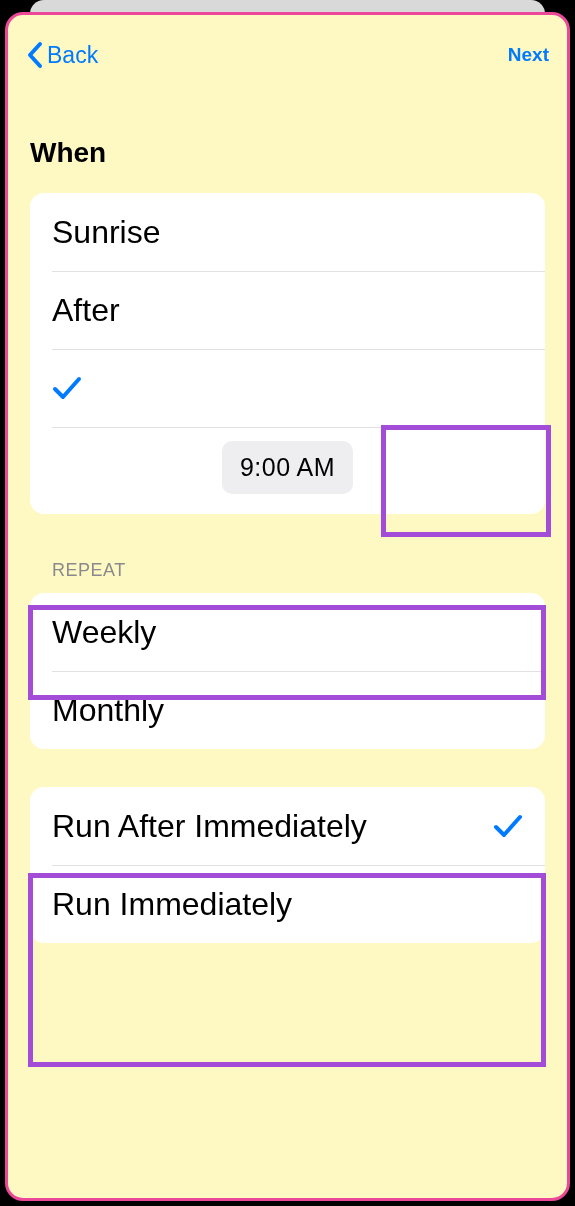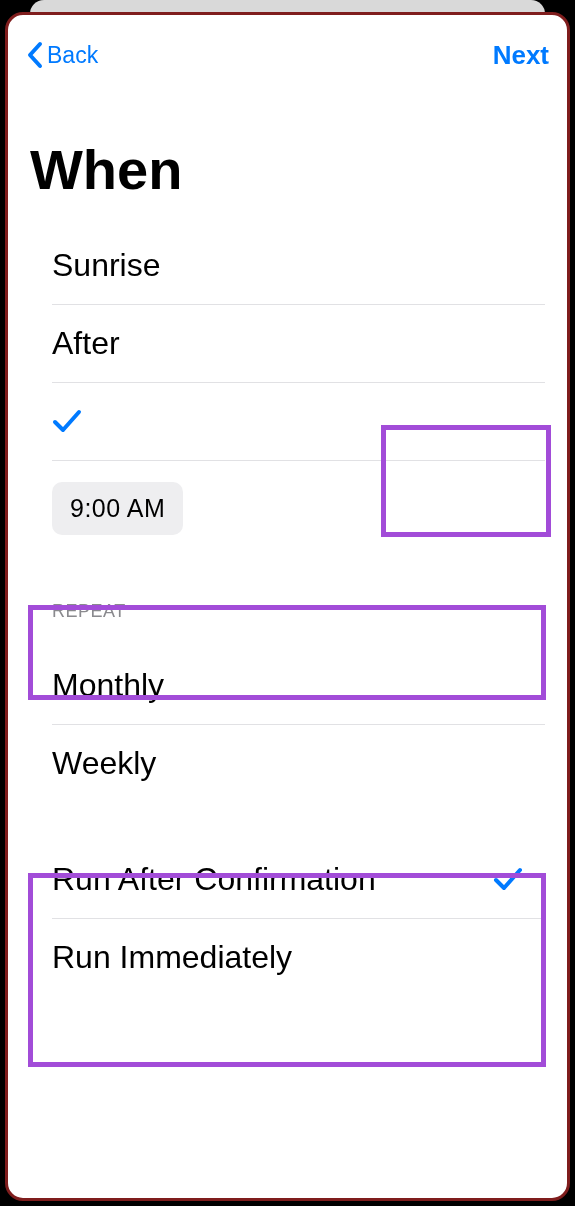--- a/index.html
+++ b/index.html
@@ -24,23 +24,23 @@
       height: 24px;
       background: #d9d9d9;
       border-radius: 14px 14px 0 0;
     }
     .sheet {
       position: absolute;
       top: 12px;
       left: 5px;
       right: 5px;
       bottom: 5px;
-      background: #ffffff;
+      background: #fef9c3;
       border-radius: 18px;
-      border: 3px solid #7f1d1d;
+      border: 3px solid #ec4899;
       overflow: hidden;
       display: flex;
       flex-direction: column;
     }
     .navbar {
       height: 80px;
       display: flex;
       align-items: center;
       justify-content: space-between;
       padding: 0 18px;
@@ -51,29 +51,29 @@
       gap: 4px;
       color: #007aff;
       font-size: 23px;
       cursor: pointer;
     }
     .back-chevron svg {
       display: block;
     }
     .next-btn {
       color: #007aff;
-      font-size: 26px;
+      font-size: 19px;
       font-weight: 600;
       cursor: pointer;
     }
     .content {
       padding: 0 22px;
     }
     .page-title {
-      font-size: 56px;
+      font-size: 28px;
       font-weight: 700;
       color: #000;
       margin-top: 42px;
       margin-bottom: 24px;
     }
     .section {
       background: #fff;
       border-radius: 14px;
       overflow: hidden;
     }
@@ -100,23 +100,23 @@
       background: #e1e1e4;
     }
     .check {
       color: #007aff;
     }
     .check svg {
       display: block;
     }
     .time-row {
       display: flex;
-      justify-content: flex-start;
-      align-items: center;
-      padding: 22px 22px 20px;
+      justify-content: center;
+      align-items: center;
+      padding: 14px 22px 20px;
       position: relative;
     }
     .time-row::before {
       content: "";
       position: absolute;
       top: 0;
       left: 22px;
       right: 0;
       height: 1px;
       background: #e1e1e4;
@@ -127,21 +127,21 @@
       padding: 12px 18px;
       font-size: 25px;
       letter-spacing: 0.5px;
       color: #000;
       cursor: pointer;
     }
     .section-header {
       font-size: 18px;
       color: #8a8a8e;
       letter-spacing: 0.5px;
-      margin: 46px 0 24px 22px;
+      margin: 46px 0 12px 22px;
       text-transform: uppercase;
     }
     .gap {
       height: 38px;
     }
     .highlight-box {
       position: absolute;
       border: 5px solid #a24cd8;
       pointer-events: none;
       z-index: 10;
@@ -207,32 +207,32 @@
         <div class="time-pill">
           <span>9:00 AM</span>
         </div>
       </div>
     </div>
 
     <div class="section-header">REPEAT</div>
 
     <div class="section">
       <div class="row">
+        <span class="row-label">Weekly</span>
+      </div>
+      <div class="row">
         <span class="row-label">Monthly</span>
       </div>
-      <div class="row">
-        <span class="row-label">Weekly</span>
-      </div>
     </div>
 
     <div class="gap"></div>
 
     <div class="section">
       <div class="row">
-        <span class="row-label">Run After Confirmation</span>
+        <span class="row-label">Run After Immediately</span>
         <span class="check">
           <svg width="30" height="26" viewBox="0 0 30 26" fill="none">
             <path d="M3 14 L11 22 L27 4" stroke="#007aff" stroke-width="4" stroke-linecap="round" stroke-linejoin="round"></path>
           </svg>
         </span>
       </div>
       <div class="row">
         <span class="row-label">Run Immediately</span>
       </div>
     </div>

